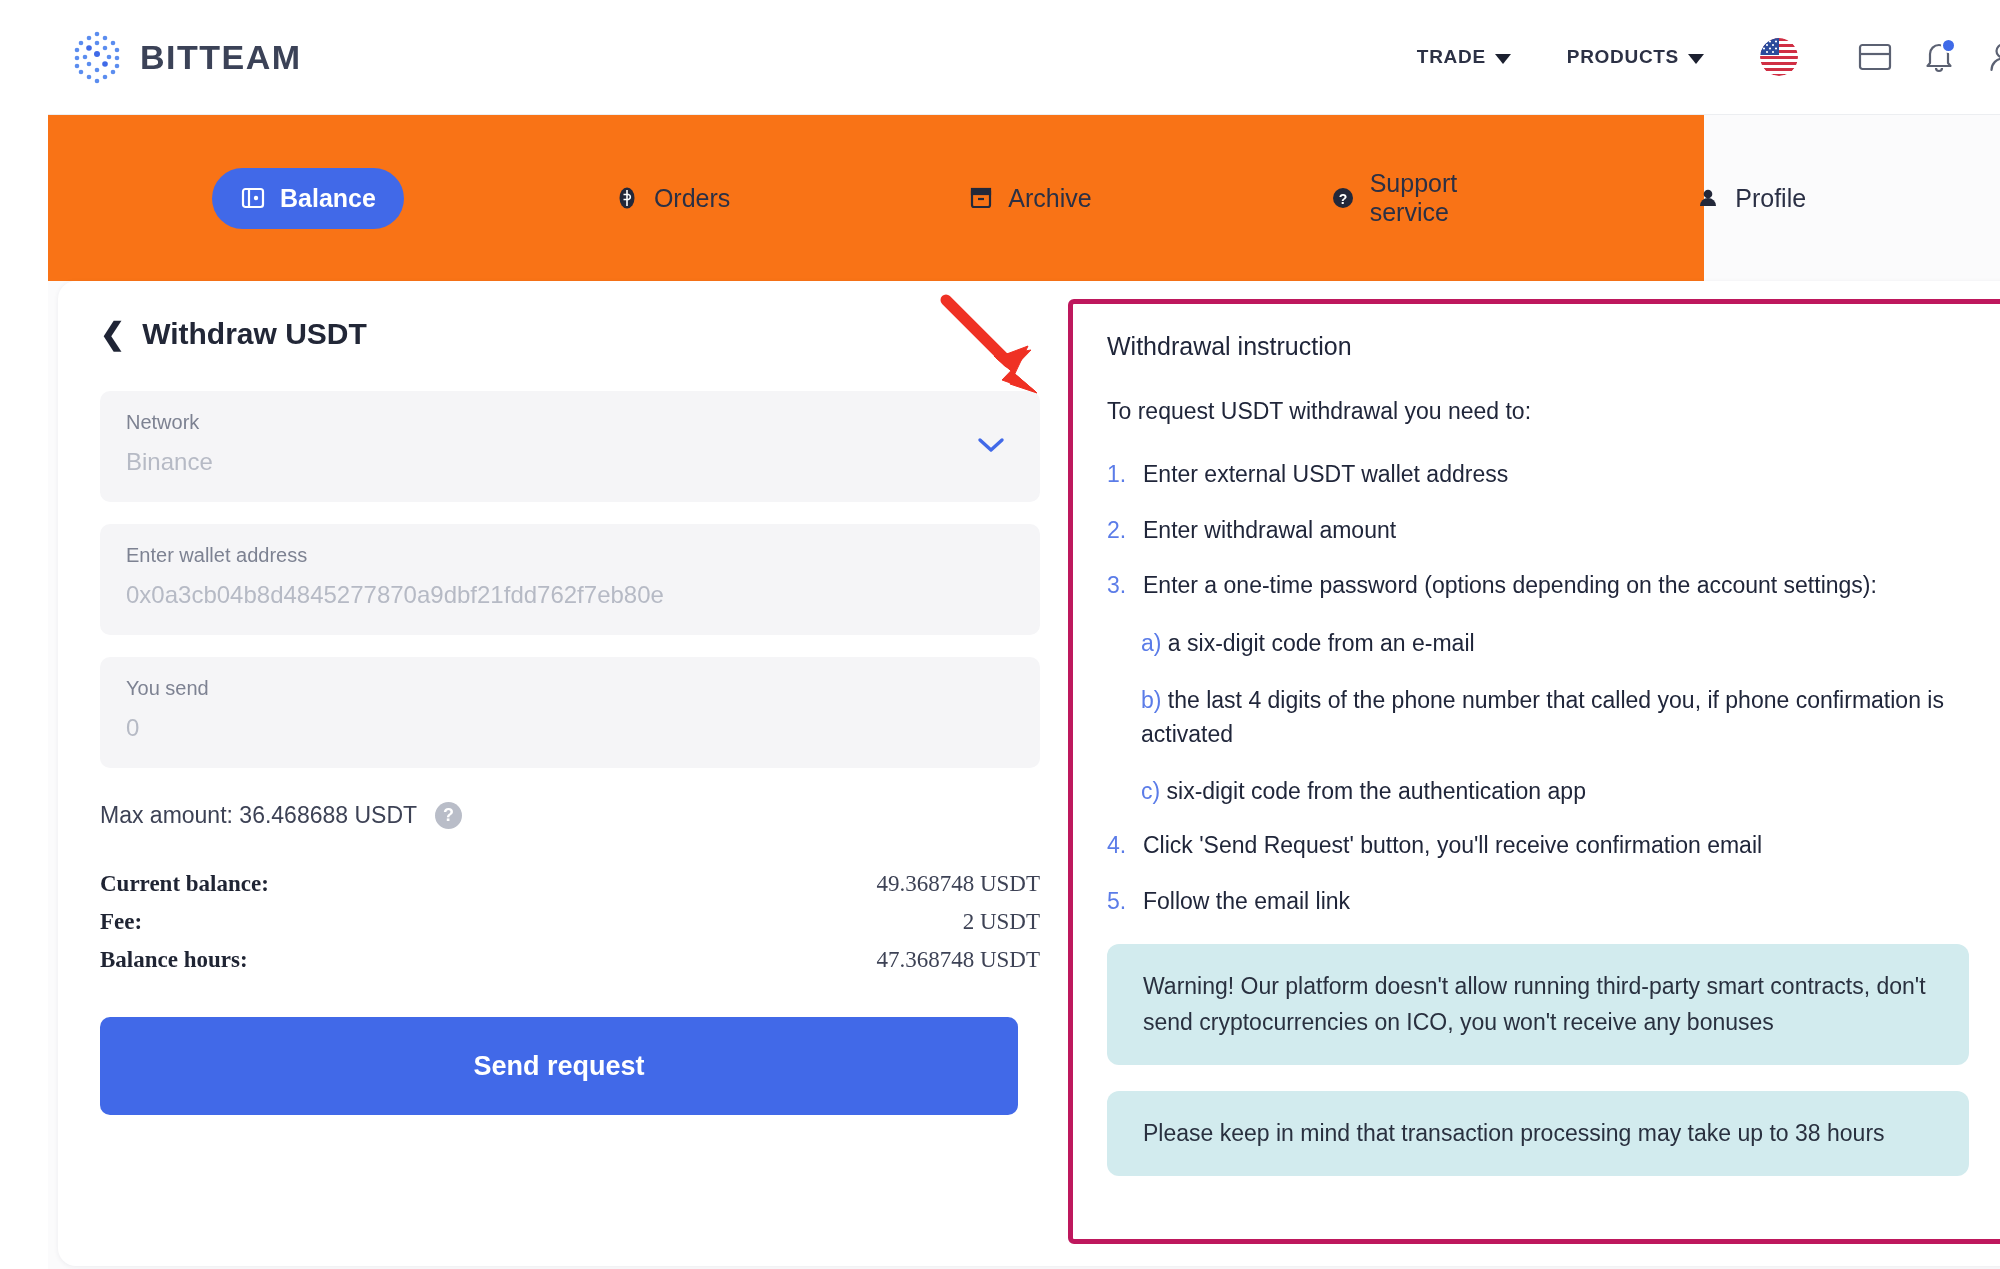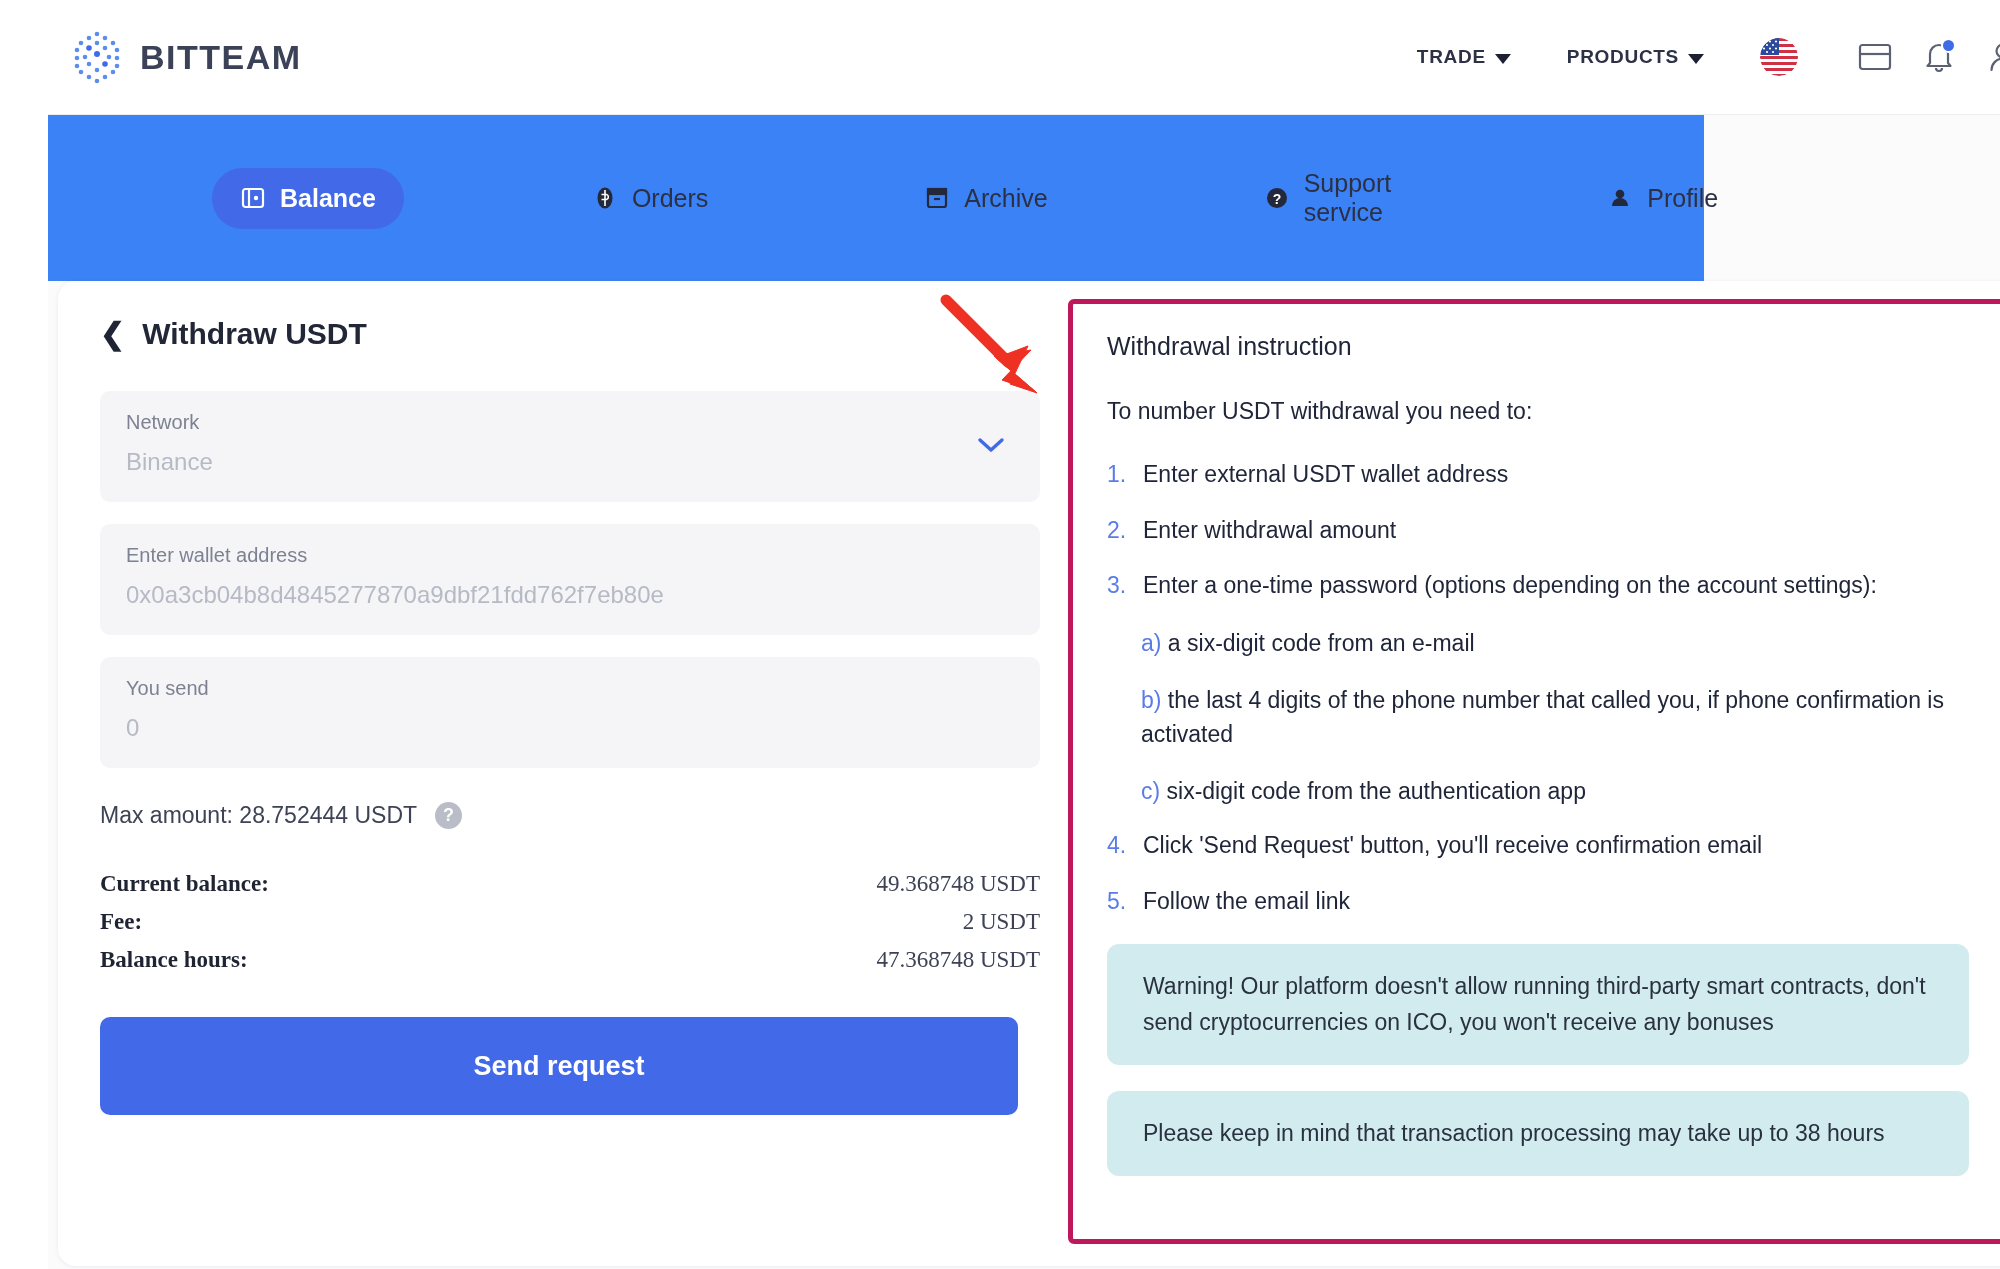--- a/index.html
+++ b/index.html
@@ -53,22 +53,22 @@
   .bell-badge {
     position: absolute; top: 2px; right: 4px;
     width: 15px; height: 15px; border-radius: 50%;
     background: #3f6ae8; border: 2px solid #fff;
   }
 
   
   .tabs {
     position: absolute; top: 115px; left: 0;
     width: 1656px; height: 166px;
-    background: #3b82f6;
-    display: flex; align-items: center;
+    background: #f97316;
+    display: flex; align-items: center; gap: 22px;
   }
   .tab {
     display: flex; align-items: center; gap: 14px;
     font-size: 25px; color: #2b3045; cursor: pointer;
     padding: 16px 28px; border-radius: 34px; font-weight: 400;
   }
   .tab.active { background: #4169e8; color: #ffffff; font-weight: 700; }
   .tab-ic { display: flex; align-items: center; }
 
   
@@ -350,21 +350,21 @@
         <div class="field-label">Enter wallet address</div>
         <div class="field-value">0x0a3cb04b8d4845277870a9dbf21fdd762f7eb80e</div>
       </div>
 
       <div class="field">
         <div class="field-label">You send</div>
         <div class="field-value">0</div>
       </div>
 
       <div class="max-row">
-        <span class="max-text">Max amount: 28.752444 USDT</span>
+        <span class="max-text">Max amount: 36.468688 USDT</span>
         <span class="help-dot">?</span>
       </div>
 
       <div class="sum-row">
         <span class="sum-label">Current balance:</span>
         <span class="sum-value">49.368748 USDT</span>
       </div>
       <div class="sum-row">
         <span class="sum-label">Fee:</span>
         <span class="sum-value">2 USDT</span>
@@ -374,21 +374,21 @@
         <span class="sum-value">47.368748 USDT</span>
       </div>
 
       <button class="send-btn">Send request</button>
 
     </div>
 
     <div class="instr-box">
 
       <div class="instr-title">Withdrawal instruction</div>
-      <div class="instr-lead">To number USDT withdrawal you need to:</div>
+      <div class="instr-lead">To request USDT withdrawal you need to:</div>
 
       <div class="ol">
 
         <div class="ol-li">
           <span class="ol-num">1.</span>
           <span>Enter external USDT wallet address</span>
         </div>
 
         <div class="ol-li">
           <span class="ol-num">2.</span>

